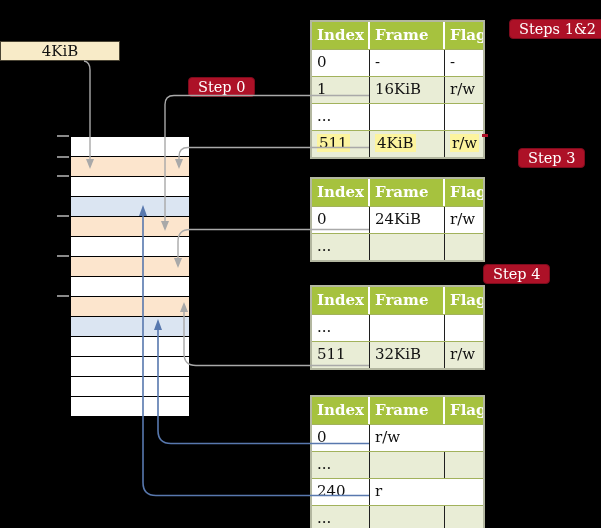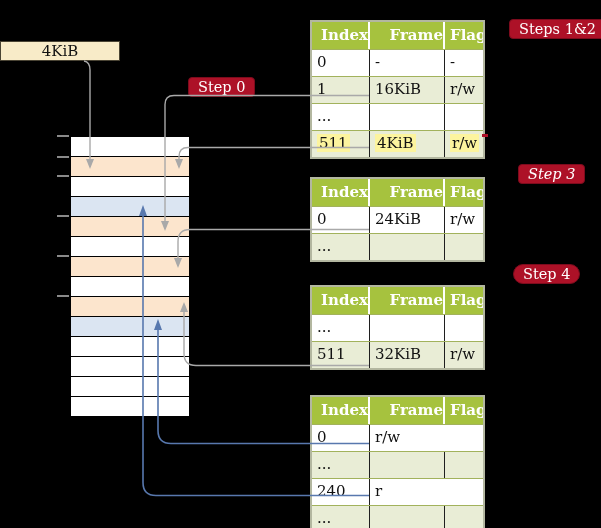--- a/index.html
+++ b/index.html
@@ -13,40 +13,40 @@
     background:#f8ebc8;border:1px solid #4a4434;box-sizing:border-box;
     color:#111;font-size:15px;line-height:18px;text-align:center;
   }
   
   .badge{
     position:absolute;background:#ad1127;border:1px solid #7d0b1d;border-radius:4px;
     color:#fff;font-size:14.5px;line-height:16px;padding:1px 9px;white-space:nowrap;
   }
   .badge.b0{left:188px;top:41px;margin-top:36px;}
   .badge.b12{left:509px;top:19px;}
-  .badge.b3{left:518px;top:164px;font-style:italic;}
-  .badge.b4{left:513px;top:264px;border-radius:10px;}
+  .badge.b3{left:518px;top:148px;}
+  .badge.b4{left:483px;top:264px;}
   
   .memcol{
     position:absolute;left:70px;top:136px;width:120px;
     border:1px solid #000;box-sizing:border-box;
   }
   .memrow{height:19px;border-bottom:1px solid #000;}
   .memrow:last-child{border-bottom:none;}
   .memrow.white{background:#ffffff;}
   .memrow.peach{background:#fce5cd;}
   .memrow.blue{background:#dbe5f2;}
   .tick{position:absolute;left:57px;width:12px;height:2px;background:#8a8a8a;}
   
   .pagetable{
     position:absolute;left:310px;width:171px;
     border:2px solid #b3b7a0;box-sizing:content-box;background:#fff;
   }
   .pt1{top:20px;} .pt2{top:177px;} .pt3{top:285px;} .pt4{top:395px;}
-  .pt-header{display:grid;grid-template-columns:58px 75px 38px;background:#a6c23e;height:27px;text-align:right;}
+  .pt-header{display:grid;grid-template-columns:58px 75px 38px;background:#a6c23e;height:27px;}
   .pt-hcell{
     color:#fff;font-weight:bold;font-size:15px;line-height:27px;padding-left:5px;
     border-right:2px solid #fff;box-sizing:border-box;overflow:hidden;white-space:nowrap;
   }
   .pt-hcell:last-child{border-right:none;}
   .pt-row{display:grid;grid-template-columns:58px 75px 38px;height:26px;border-top:1px solid #a2b25c;}
   .pt-row.shaded{background:#e9edd6;}
   .pt-cell{
     color:#111;font-size:15px;line-height:25px;padding-left:5px;
     border-right:1px solid #1f1f1f;box-sizing:border-box;overflow:hidden;white-space:nowrap;

